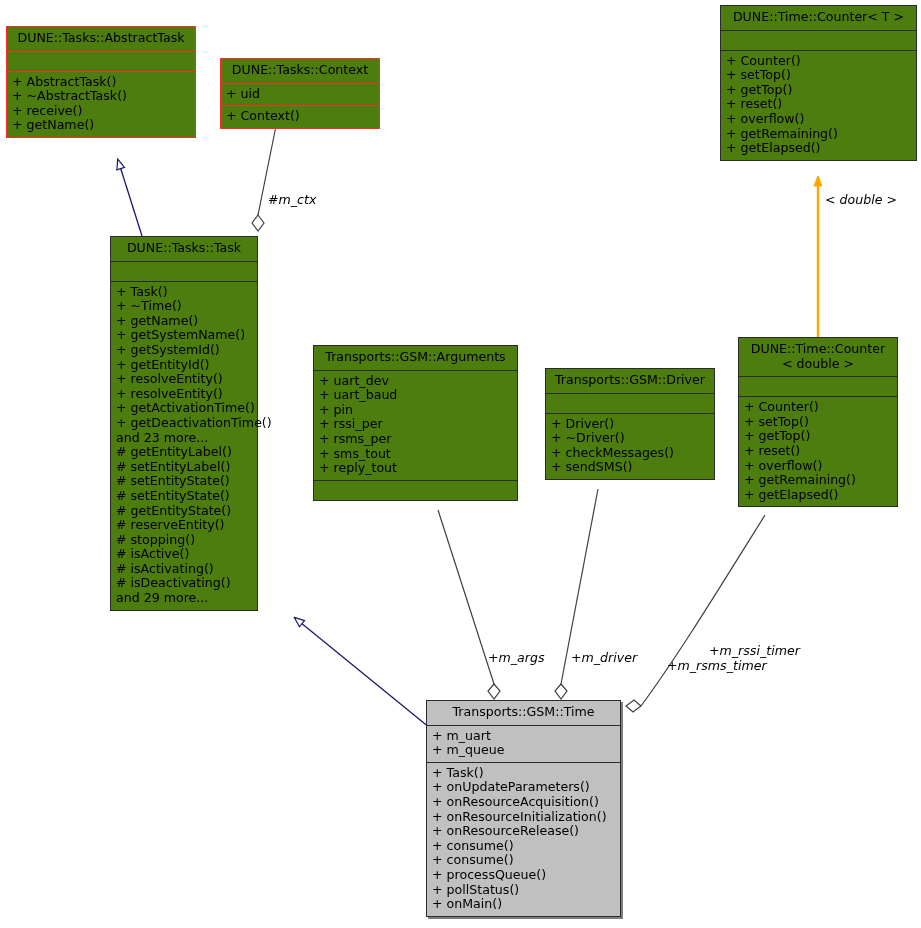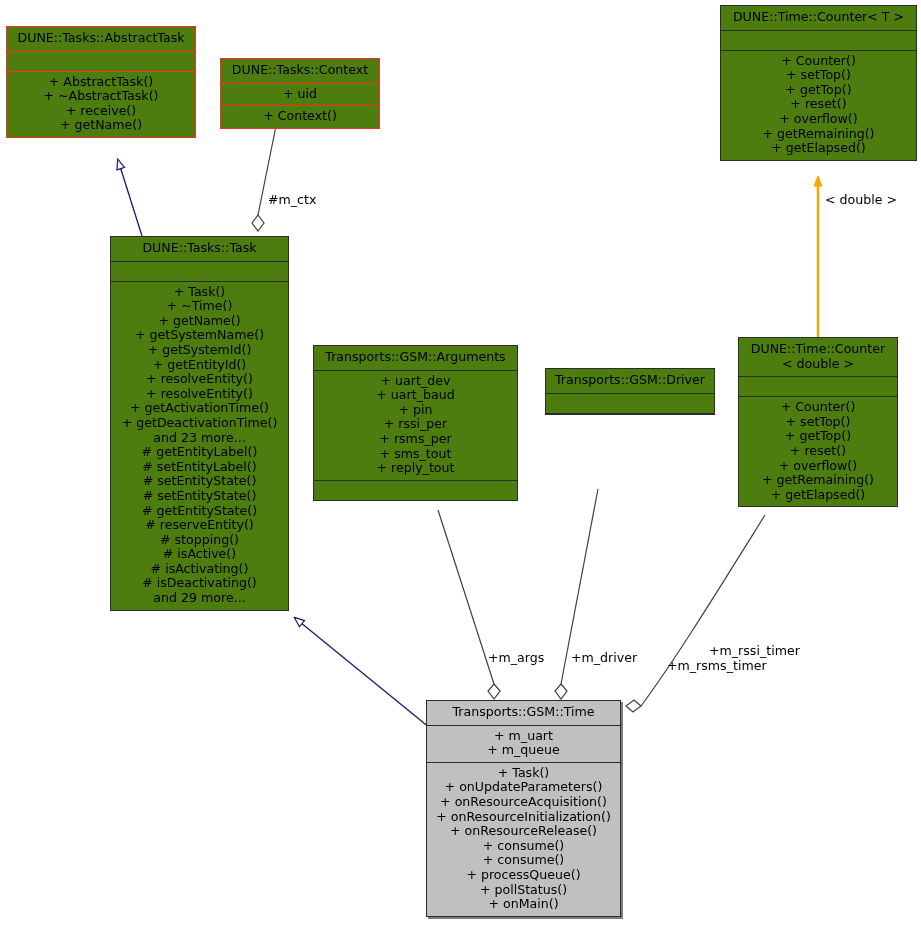--- a/index.html
+++ b/index.html
@@ -47,38 +47,38 @@
   }
   .umlbox .sep {
     border-top: 1px solid #2b2b2b;
     height: 0;
   }
   .umlbox.red .sep {
     border-top-color: #ff2a2a;
   }
   .umlbox .compartment {
     padding: 3px 5px 4px 5px;
-    text-align: center;
   }
   .umlbox .compartment.empty {
     height: 13px;
     padding: 3px 5px;
   }
   .umlbox .member {
     white-space: pre;
     padding: 0;
     margin: 0;
     height: 14.6px;
   }
   .edge-label {
     position: absolute;
     font-size: 12.6px;
     line-height: 14.6px;
     color: #000000;
     white-space: pre;
+    font-style: italic;
   }
 </style>
 </head>
 <body>
 
 <div id="canvas">
 
   <svg class="edges" viewBox="0 0 921 928">
     <defs>
       <marker id="hollow-tri-navy" markerWidth="12" markerHeight="12" refX="10" refY="5" orient="auto" markerUnits="userSpaceOnUse">
@@ -156,21 +156,21 @@
       <div class="member">+ Counter()</div>
       <div class="member">+ setTop()</div>
       <div class="member">+ getTop()</div>
       <div class="member">+ reset()</div>
       <div class="member">+ overflow()</div>
       <div class="member">+ getRemaining()</div>
       <div class="member">+ getElapsed()</div>
     </div>
   </div>
 
-  <div class="umlbox" style="left:110px; top:236px; width:179px;">
+  <div class="umlbox" style="left:110px; top:236px; width:148px;">
     <div class="title">DUNE::Tasks::Task</div>
     <div class="sep"></div>
     <div class="compartment empty"></div>
     <div class="sep"></div>
     <div class="compartment">
       <div class="member">+ Task()</div>
       <div class="member">+ ~Time()</div>
       <div class="member">+ getName()</div>
       <div class="member">+ getSystemName()</div>
       <div class="member">+ getSystemId()</div>
@@ -208,20 +208,26 @@
     </div>
     <div class="sep"></div>
     <div class="compartment empty"></div>
   </div>
 
   <div class="umlbox" style="left:545px; top:368px; width:170px;">
     <div class="title">Transports::GSM::Driver</div>
     <div class="sep"></div>
     <div class="compartment empty"></div>
     <div class="sep"></div>
+    <div class="compartment">
+      <div class="member">+ Driver()</div>
+      <div class="member">+ ~Driver()</div>
+      <div class="member">+ checkMessages()</div>
+      <div class="member">+ sendSMS()</div>
+    </div>
   </div>
 
   <div class="umlbox" style="left:738px; top:337px; width:160px;">
     <div class="title">DUNE::Time::Counter
 &lt; double &gt;</div>
     <div class="sep"></div>
     <div class="compartment empty"></div>
     <div class="sep"></div>
     <div class="compartment">
       <div class="member">+ Counter()</div>

